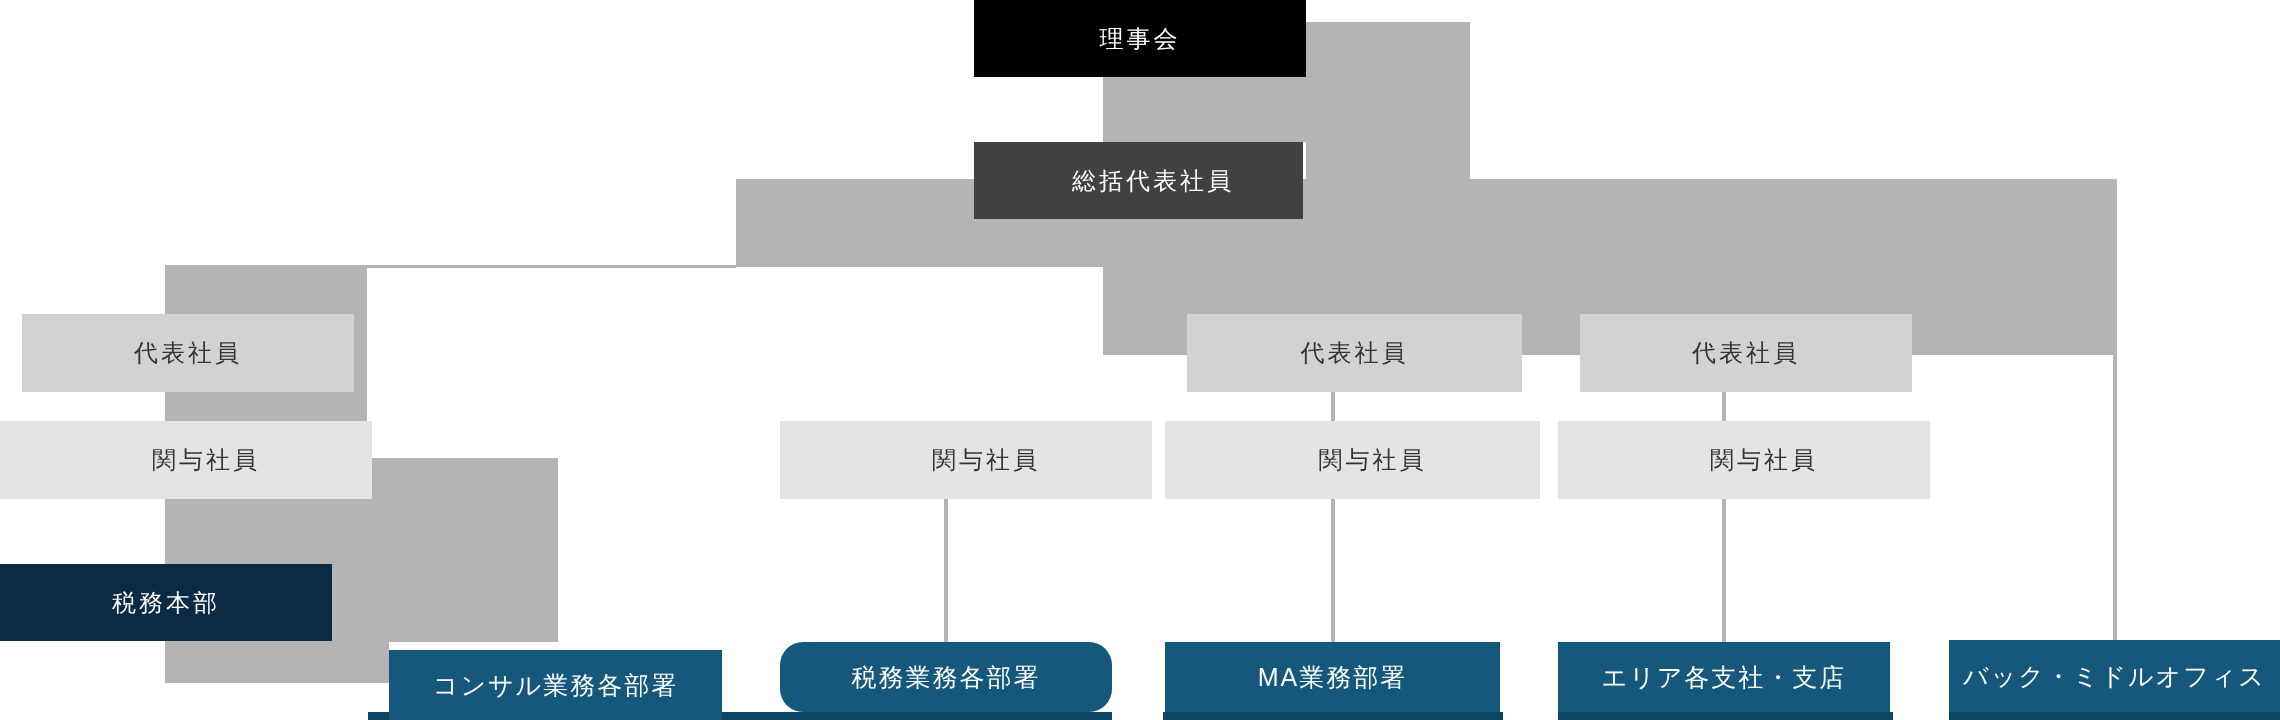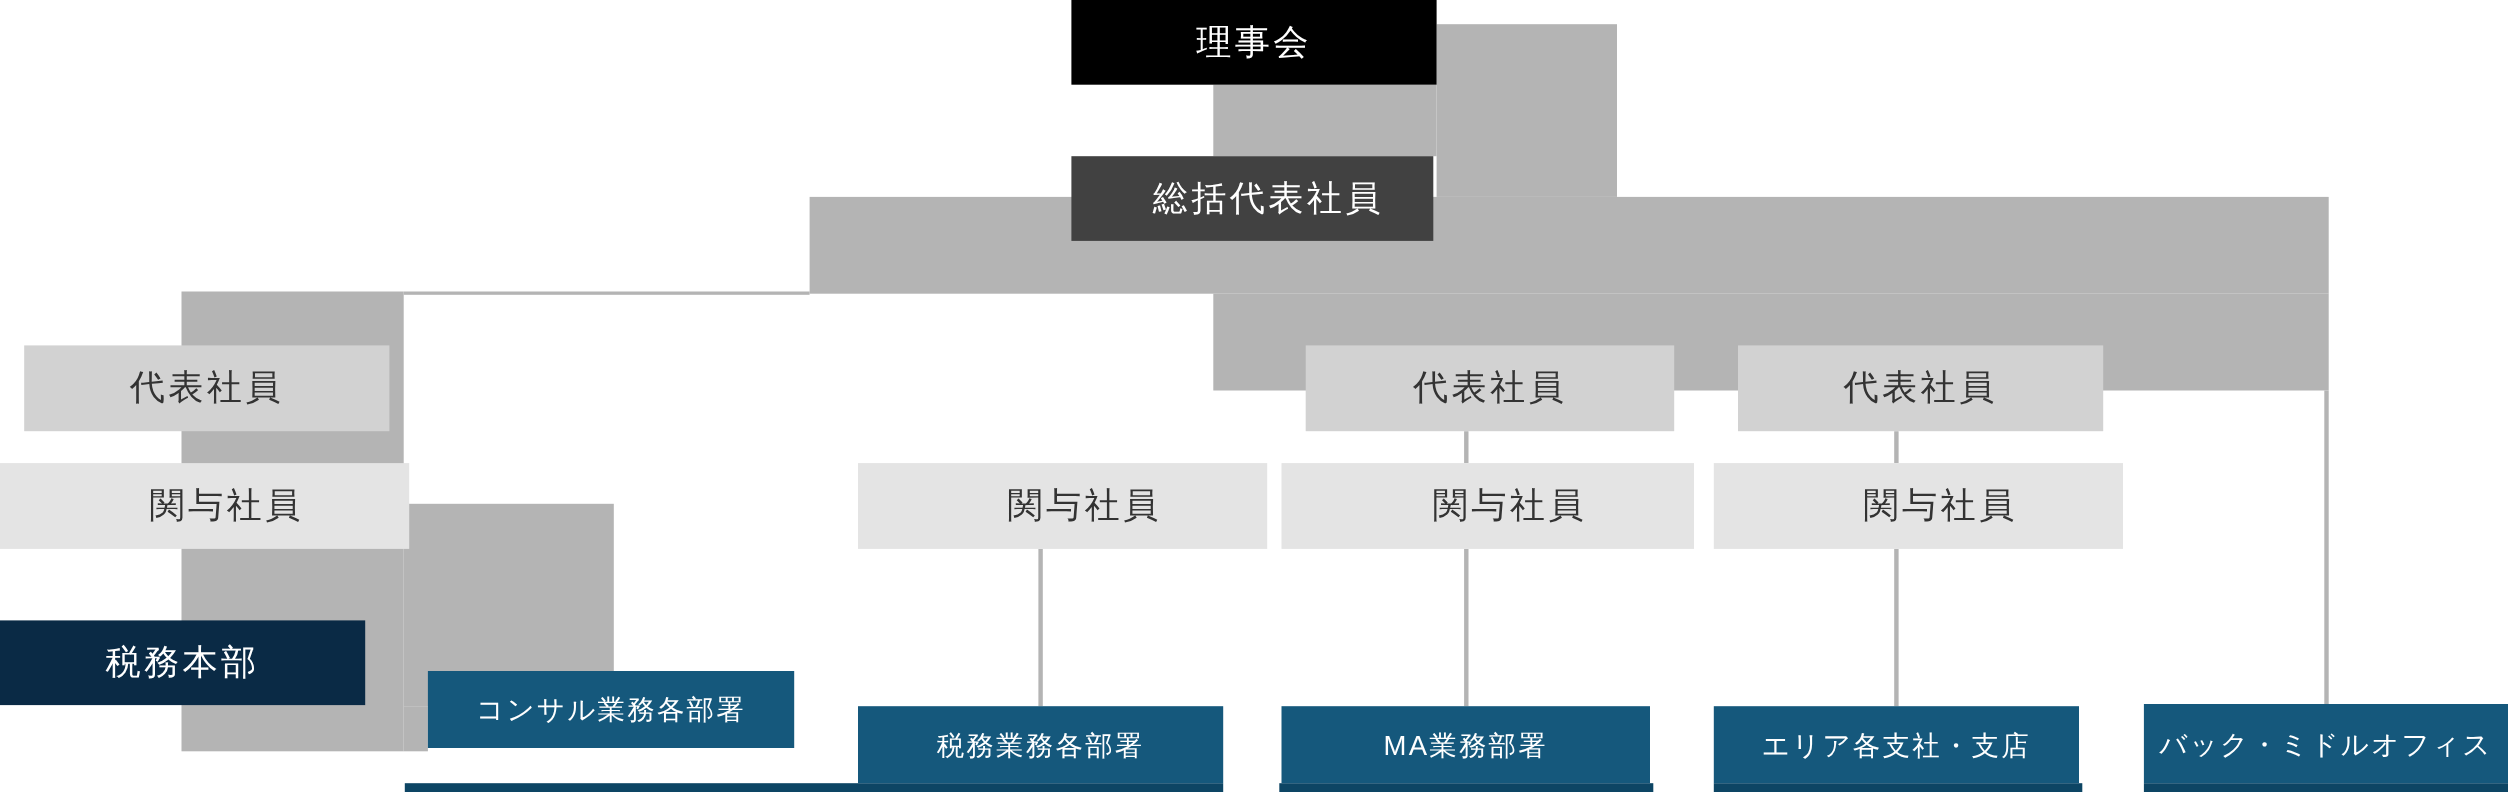--- a/index.html
+++ b/index.html
@@ -25,21 +25,21 @@
     background: #0d4564;
     top: 712px;
     height: 8px;
     z-index: 1;
   }
   .box {
     position: absolute;
     display: flex;
     align-items: center;
     justify-content: center;
-    font-size: 32px;
+    font-size: 24px;
     letter-spacing: 3px;
     color: #333333;
     z-index: 2;
     white-space: nowrap;
   }
   .box.white-text { color: #ffffff; }
   .bg-black  { background: #000000; }
   .bg-dgray  { background: #414141; }
   .bg-lgray  { background: #d2d2d2; margin-left: 22px; }
   .bg-llgray { background: #e4e4e4; padding-left: 40px; }
@@ -51,22 +51,22 @@
   #b-board     { left: 974px;  top: 0;     width: 332px; height: 77px; }
   #b-sup       { left: 974px;  top: 142px; width: 300px; height: 77px; padding-left: 29px; }
   #b-rep-left  { left: 0;      top: 314px; width: 332px; height: 78px; }
   #b-eng-left  { left: 0;      top: 421px; width: 332px; height: 78px; }
   #b-taxhq     { left: 0;      top: 564px; width: 332px; height: 77px; }
   #b-eng-mid   { left: 780px;  top: 421px; width: 332px; height: 78px; }
   #b-rep-ma    { left: 1165px; top: 314px; width: 335px; height: 78px; }
   #b-eng-ma    { left: 1165px; top: 421px; width: 335px; height: 78px; }
   #b-rep-area  { left: 1558px; top: 314px; width: 332px; height: 78px; }
   #b-eng-area  { left: 1558px; top: 421px; width: 332px; height: 78px; }
-  #b-dept-consul { left: 389px;  top: 610px; width: 333px; height: 70px; }
-  #b-dept-tax    { left: 780px;  top: 642px; width: 332px; height: 70px; }
+  #b-dept-consul { left: 389px;  top: 650px; width: 333px; height: 70px; }
+  #b-dept-tax    { left: 780px;  top: 642px; width: 332px; height: 70px; border-radius: 23px; }
   #b-dept-ma     { left: 1165px; top: 642px; width: 335px; height: 70px; }
   #b-dept-area   { left: 1558px; top: 642px; width: 332px; height: 70px; }
   #b-dept-back   { left: 1949px; top: 640px; width: 331px; height: 72px; }
 
   
   #c-col      { left: 1306px; top: 22px;  width: 164px;  height: 157px; }
   #c-bridge   { left: 1103px; top: 77px;  width: 203px;  height: 65px;  }
   #c-band-a   { left: 736px;  top: 179px; width: 1381px; height: 88px;  }
   #c-band-b   { left: 1103px; top: 267px; width: 1014px; height: 88px;  }
   #c-left-bar  { left: 165px; top: 265px; width: 202px;  height: 418px; }

